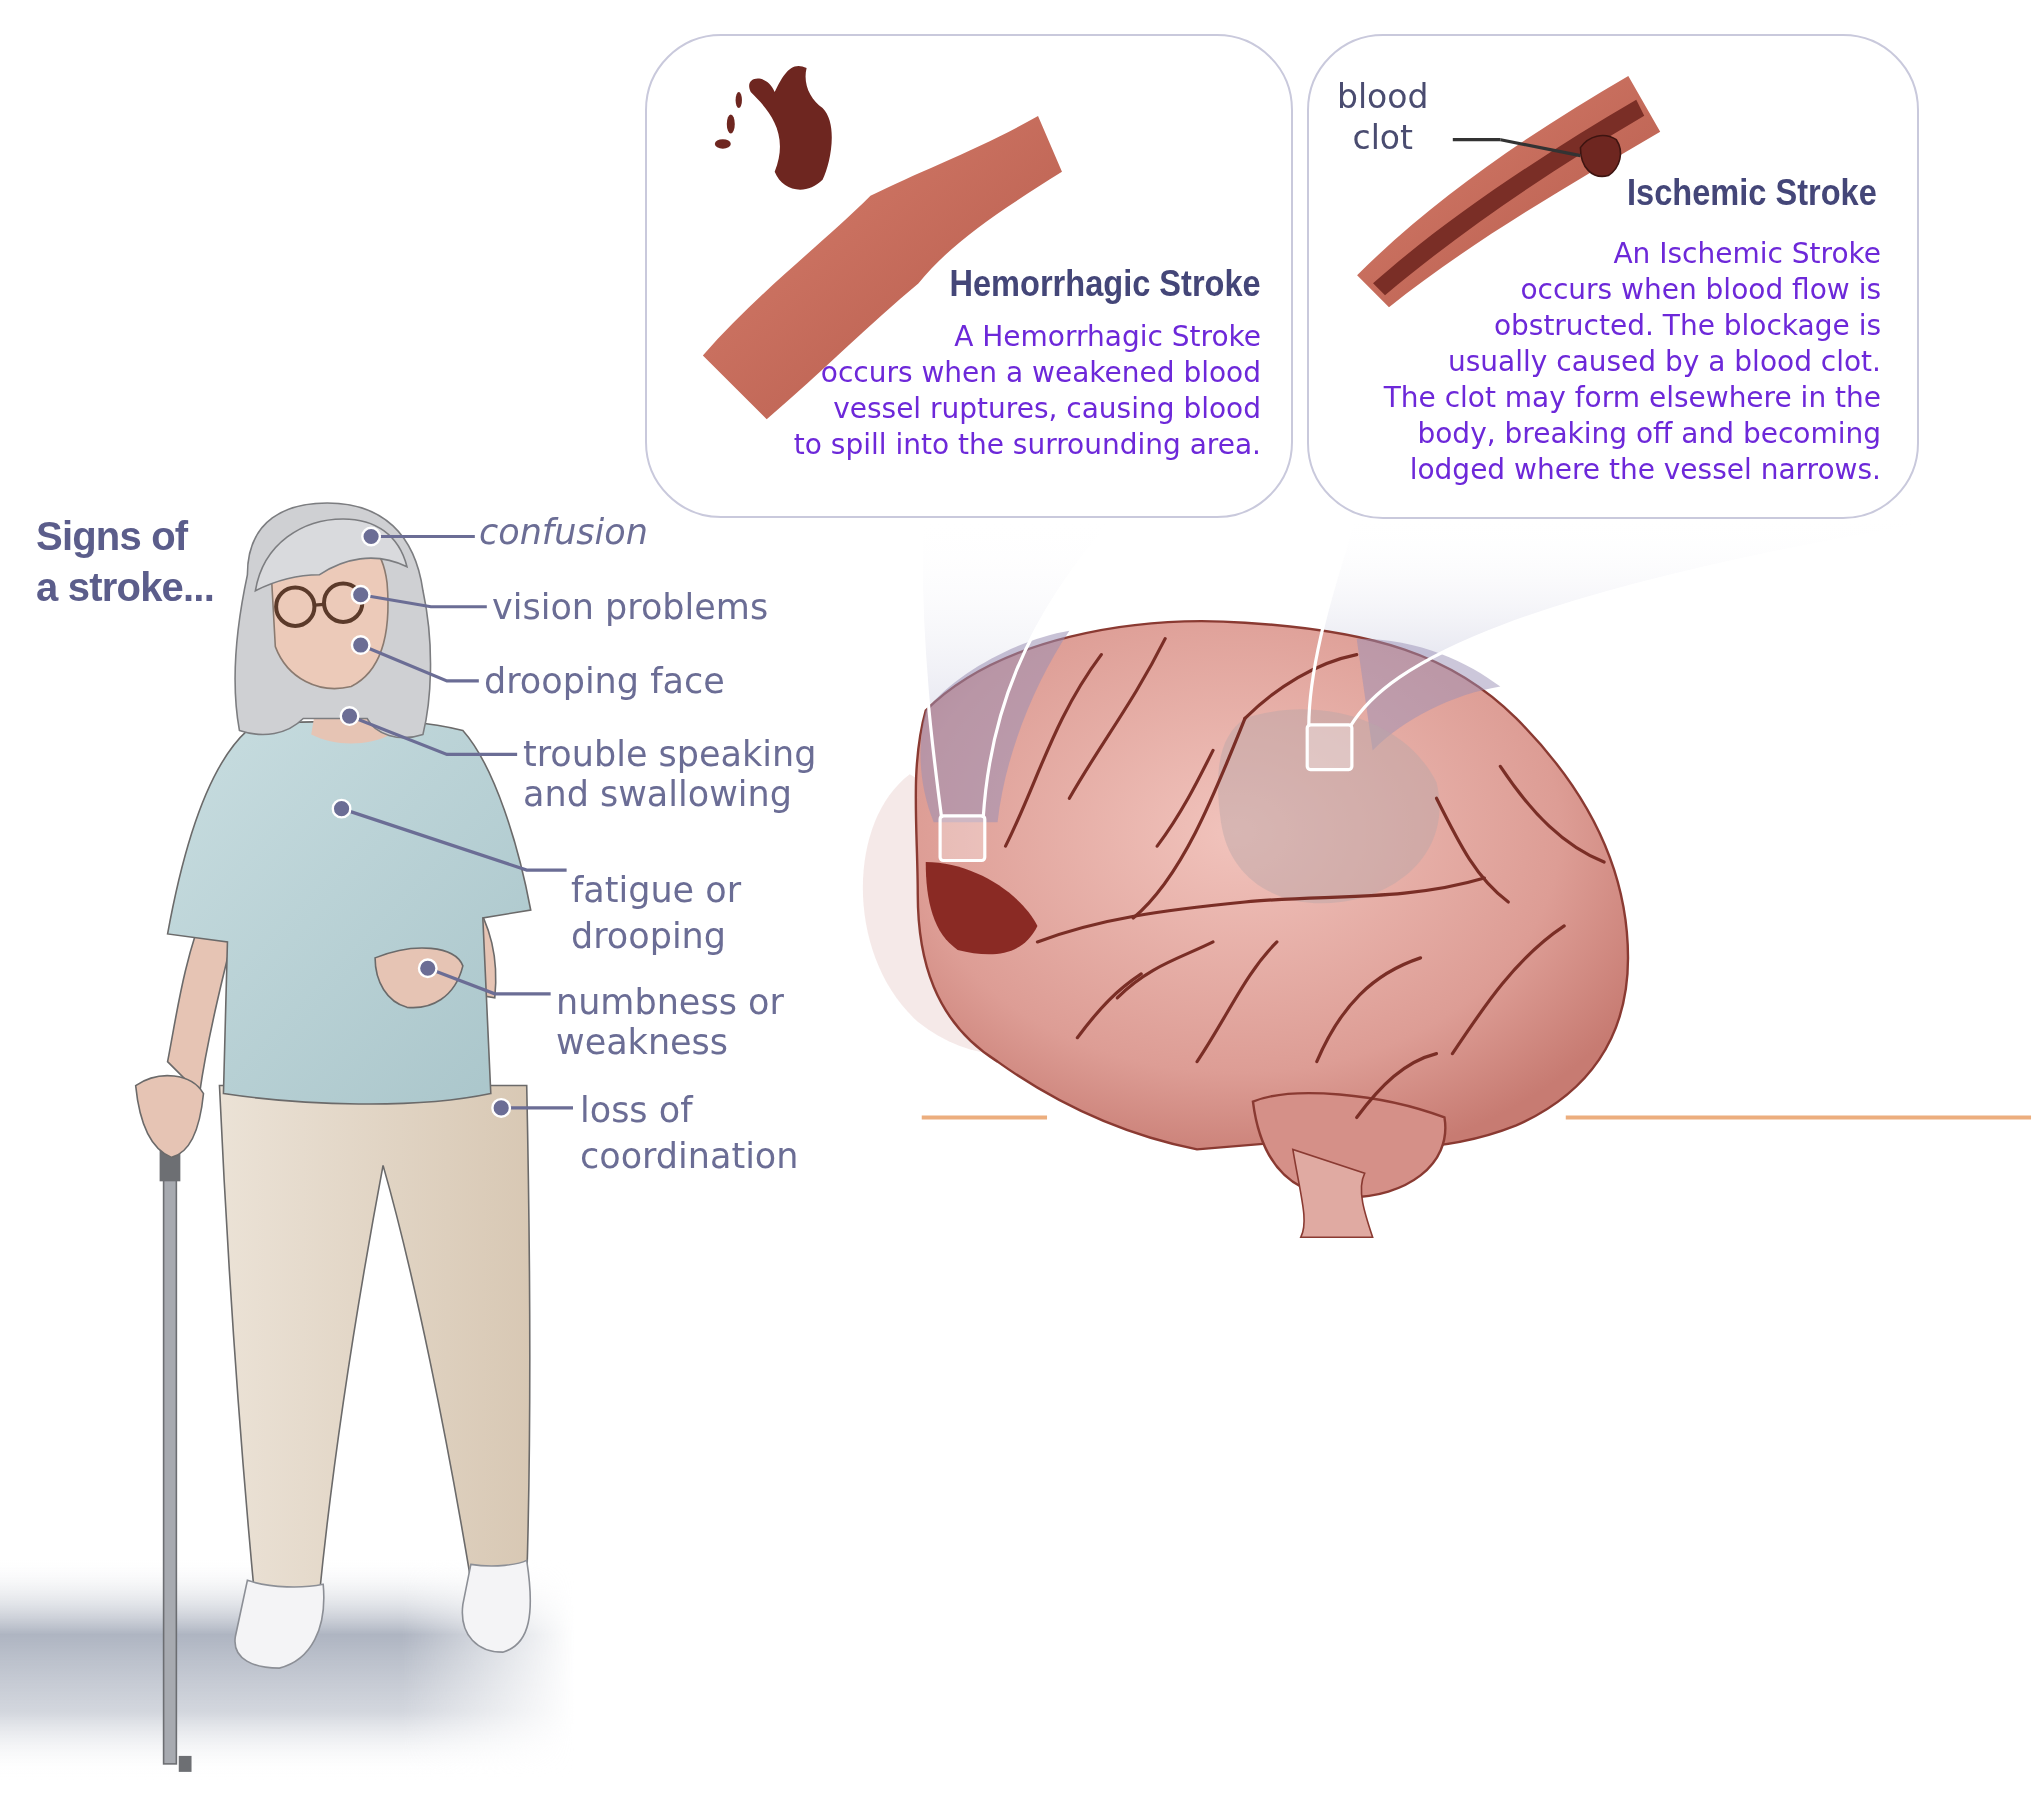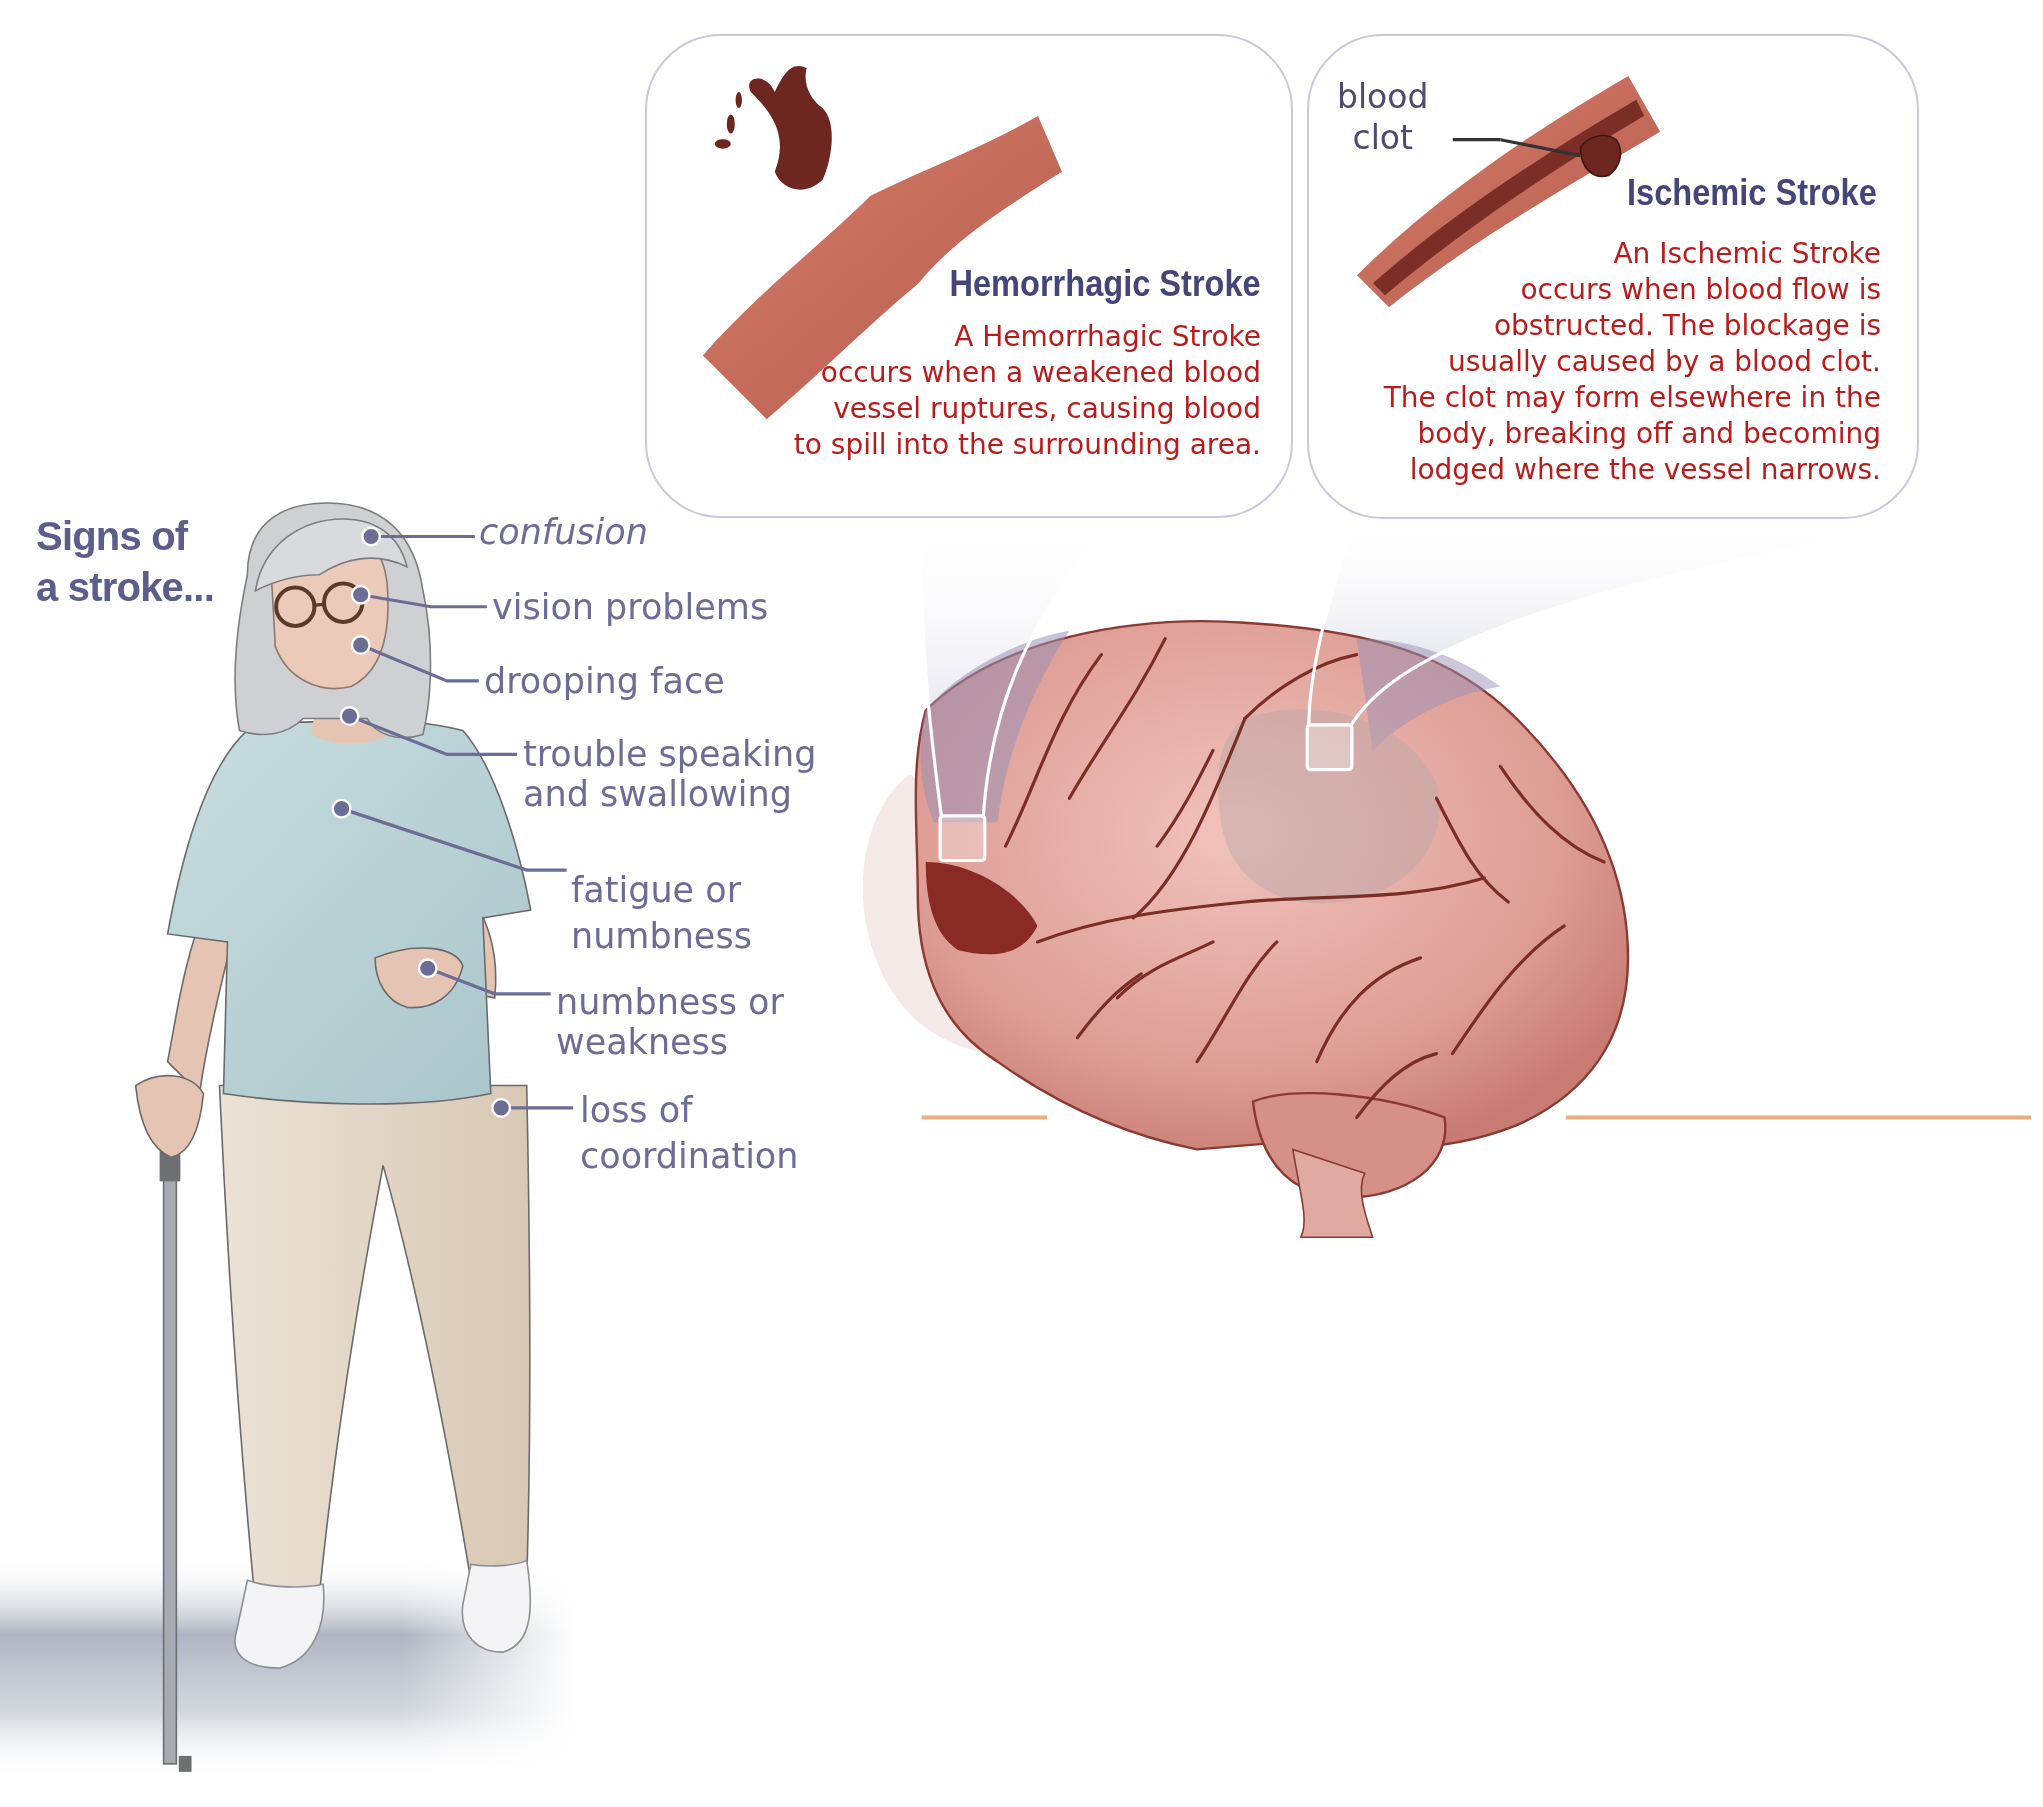--- a/index.html
+++ b/index.html
@@ -3,21 +3,21 @@
 <meta charset="utf-8">
 <style>
   html, body { margin:0; padding:0; background:#ffffff; }
   body { width:2043px; height:1808px; position:relative; overflow:hidden; font-family:"DejaVu Sans", sans-serif; color:#5b5d8b; }
   .abs { position:absolute; }
   svg.art { position:absolute; left:0; top:0; }
   .title-signs { left:36px; top:511px; font-family:"Liberation Sans", sans-serif; font-weight:bold; font-size:40px; line-height:51px; color:#5b5d8b; letter-spacing:-0.8px; }
   .symptom { font-family:"DejaVu Sans", sans-serif; font-size:35px; line-height:40px; color:#6b6d95; white-space:nowrap; }
   .box { position:absolute; background:#ffffff; border:2.4px solid #c9c9dc; border-radius:76px; box-sizing:border-box; }
   .box-title { position:absolute; font-family:"Liberation Sans", sans-serif; font-weight:bold; font-size:37px; color:#444678; white-space:nowrap; transform:scaleX(0.88); transform-origin:right center; }
-  .box-body { position:absolute; font-family:"DejaVu Sans", sans-serif; font-size:28px; line-height:36px; color:#b91c1c; text-align:right; white-space:pre; }
+  .box-body { position:absolute; font-family:"DejaVu Sans", sans-serif; font-size:28px; line-height:36px; color:#6d28d9; text-align:right; white-space:pre; }
   .clot-label { position:absolute; font-family:"DejaVu Sans", sans-serif; font-size:33px; line-height:41px; color:#4a4c70; text-align:center; white-space:pre; }
 </style>
 </head>
 <body>
 
 <svg class="art" width="2043" height="1808" viewBox="0 0 2560 2265">
   <defs>
     <linearGradient id="floorShadow" x1="0" y1="0" x2="0" y2="1">
       <stop offset="0" stop-color="#ffffff" stop-opacity="0"></stop>
       <stop offset="0.35" stop-color="#9aa2b2" stop-opacity="0.8"></stop>
@@ -166,21 +166,21 @@
 </div>
 <div class="abs symptom" style="left:484px; top:661px;">
   <div>drooping face</div>
 </div>
 <div class="abs symptom" style="left:523px; top:734px;">
   <div>trouble speaking</div>
   <div>and swallowing</div>
 </div>
 <div class="abs symptom" style="left:571px; top:850px; line-height:46px;margin-top:17px;">
   <div>fatigue or</div>
-  <div>numbness</div>
+  <div>drooping</div>
 </div>
 <div class="abs symptom" style="left:556px; top:974px;margin-top:8px;">
   <div>numbness or</div>
   <div>weakness</div>
 </div>
 <div class="abs symptom" style="left:580px; top:1087px; line-height:46px;">
   <div>loss of</div>
   <div>coordination</div>
 </div>
 

